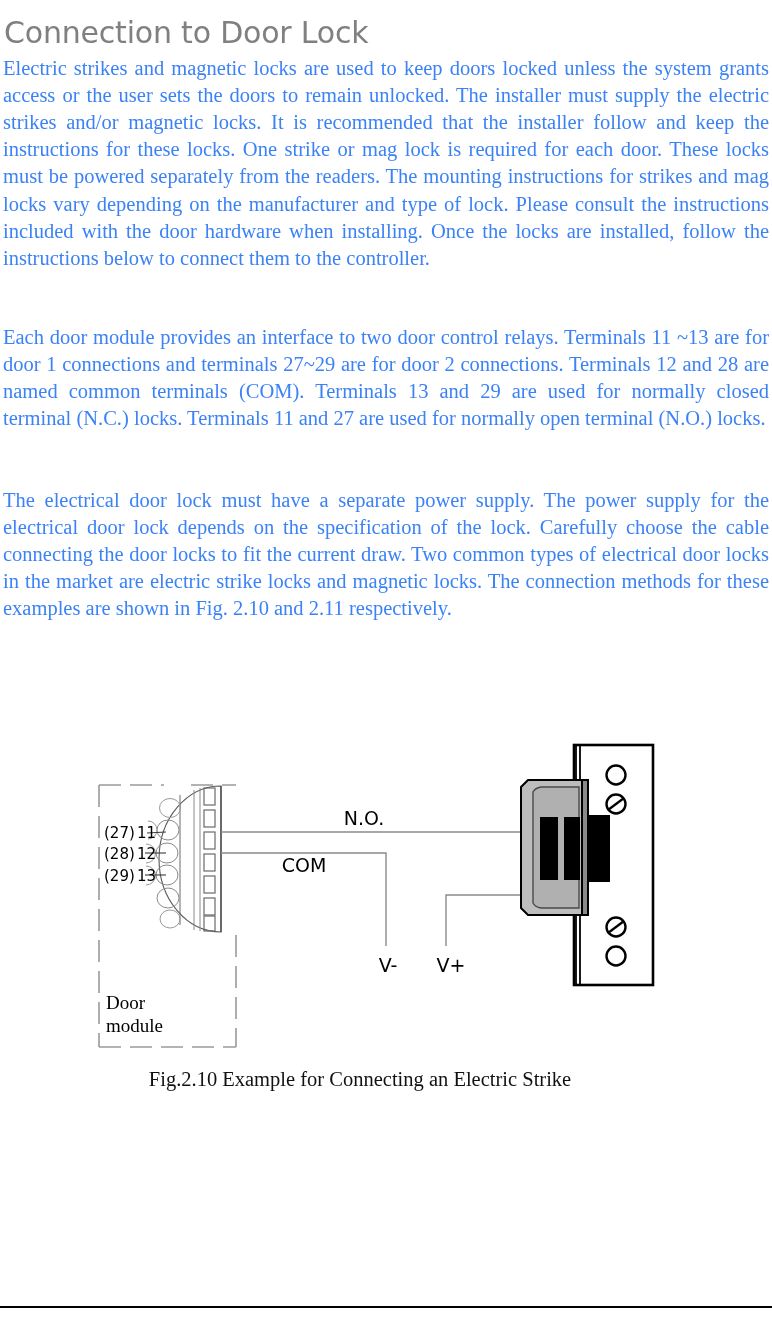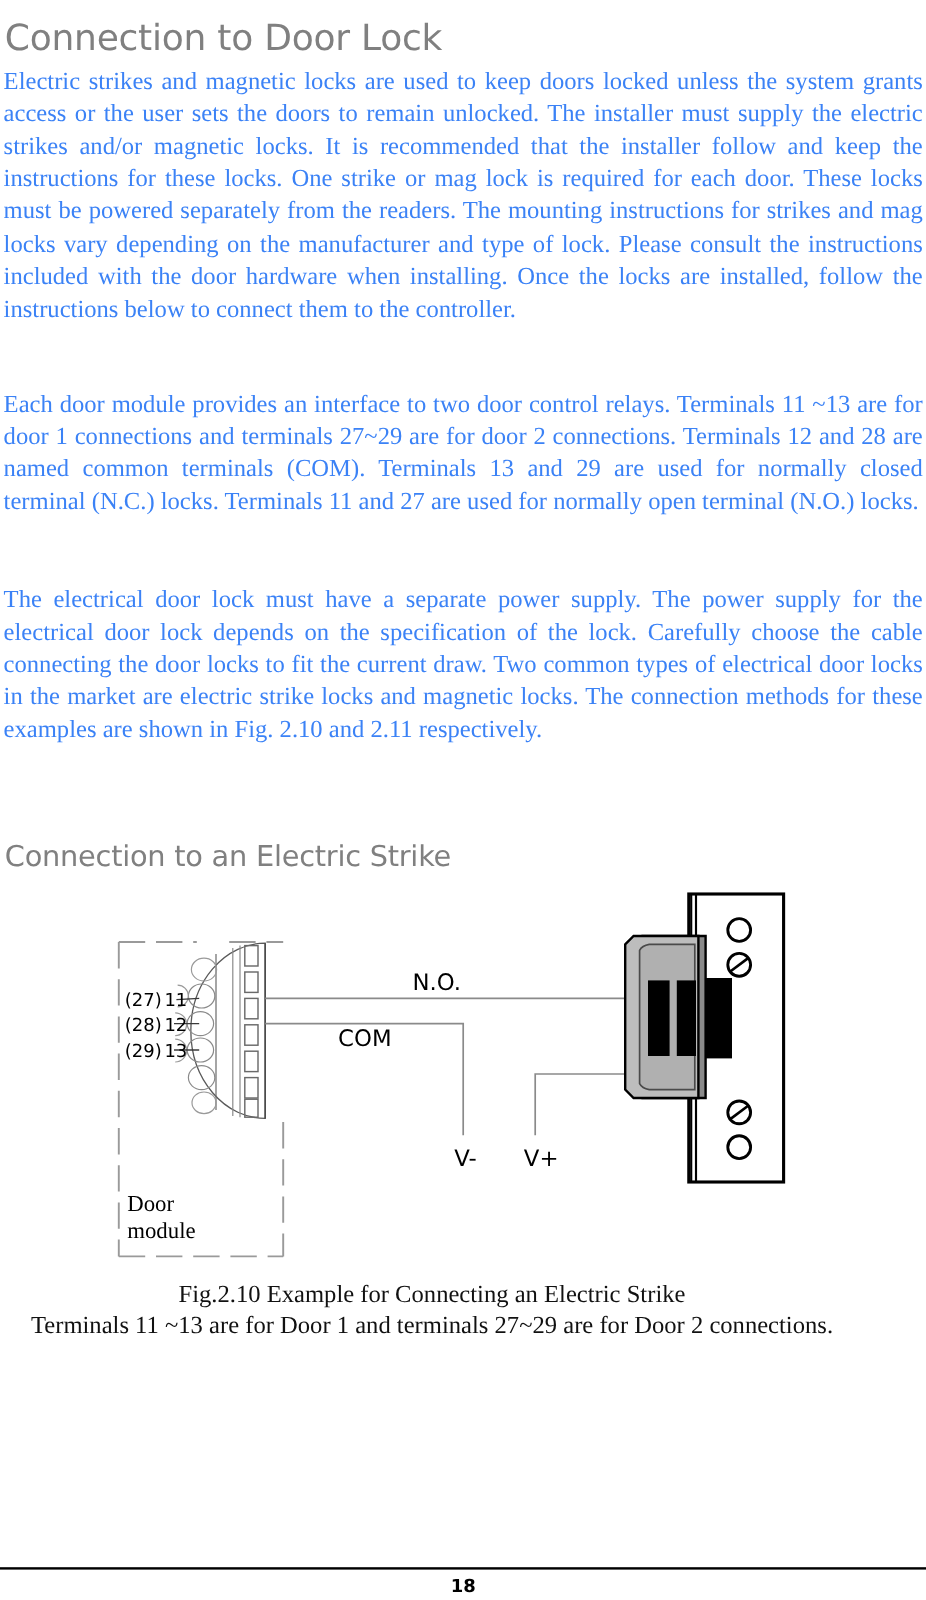--- a/index.html
+++ b/index.html
@@ -127,21 +127,20 @@
 <div class="page">
 
   <h1 class="heading" id="heading-main">Connection to Door Lock</h1>
 
   <p class="para" id="para-1">Electric strikes and magnetic locks are used to keep doors locked unless the system grants access or the user sets the doors to remain unlocked.  The installer must supply the electric strikes and/or magnetic locks.  It is recommended that the installer follow and keep the instructions for these locks.  One strike or mag lock is required for each door.   These locks must be powered separately from the readers. The mounting instructions for strikes and mag locks vary depending on the manufacturer and type of lock.   Please consult the instructions included with the door hardware when installing.  Once the locks are installed, follow the instructions below to connect them to the controller.</p>
 
   <p class="para" id="para-2">Each door module provides an interface to two door control relays.  Terminals 11 ~13 are for door 1 connections and terminals 27~29 are for door 2 connections. Terminals 12 and 28 are named common terminals (COM). Terminals 13 and 29 are used for normally closed terminal (N.C.) locks. Terminals 11 and 27 are used for normally open terminal (N.O.) locks.</p>
 
   <p class="para" id="para-3">The electrical door lock must have a separate power supply. The power supply for the electrical door lock depends on the specification of the lock. Carefully choose the cable connecting the door locks to fit the current draw.  Two common types of electrical door locks in the market are electric strike locks and magnetic locks. The connection methods for these examples are shown in Fig. 2.10 and 2.11 respectively.</p>
 
-  <h2 class="heading" id="heading-sub">Connection to an Electric Strike</h2>
 
   <div id="figure">
     <svg width="772" height="340" viewBox="0 0 772 340" xmlns="http://www.w3.org/2000/svg">
 
       <g>
 
         <line x1="83" y1="65" x2="83" y2="327" stroke="#9a9a9a" stroke-width="1.6" stroke-dasharray="22 9"></line>
 
         <line x1="83" y1="327" x2="220" y2="327" stroke="#9a9a9a" stroke-width="1.6" stroke-dasharray="22 9"></line>
 
@@ -246,18 +245,16 @@
         <path d="M 517 72 Q 519 68 525 67 L 563 67 L 563 188 L 525 188 Q 519 187 517 183 Z" fill="#b0b0b0" stroke="#4a4a4a" stroke-width="1.4"></path>
 
         <rect x="524" y="97" width="18" height="63" fill="#000000"></rect>
         <rect x="548" y="97" width="16" height="63" fill="#000000"></rect>
       </g>
 
     </svg>
   </div>
 
   <div class="caption" id="caption-line-1">Fig.2.10 Example for Connecting an Electric Strike</div>
-  <div class="caption" id="caption-line-2">Terminals 11 ~13 are for Door 1 and terminals 27~29 are for Door 2 connections.</div>
 
   <div id="footer-rule"></div>
-  <div id="page-number">18</div>
 
 </div>
 
 </body></html>

